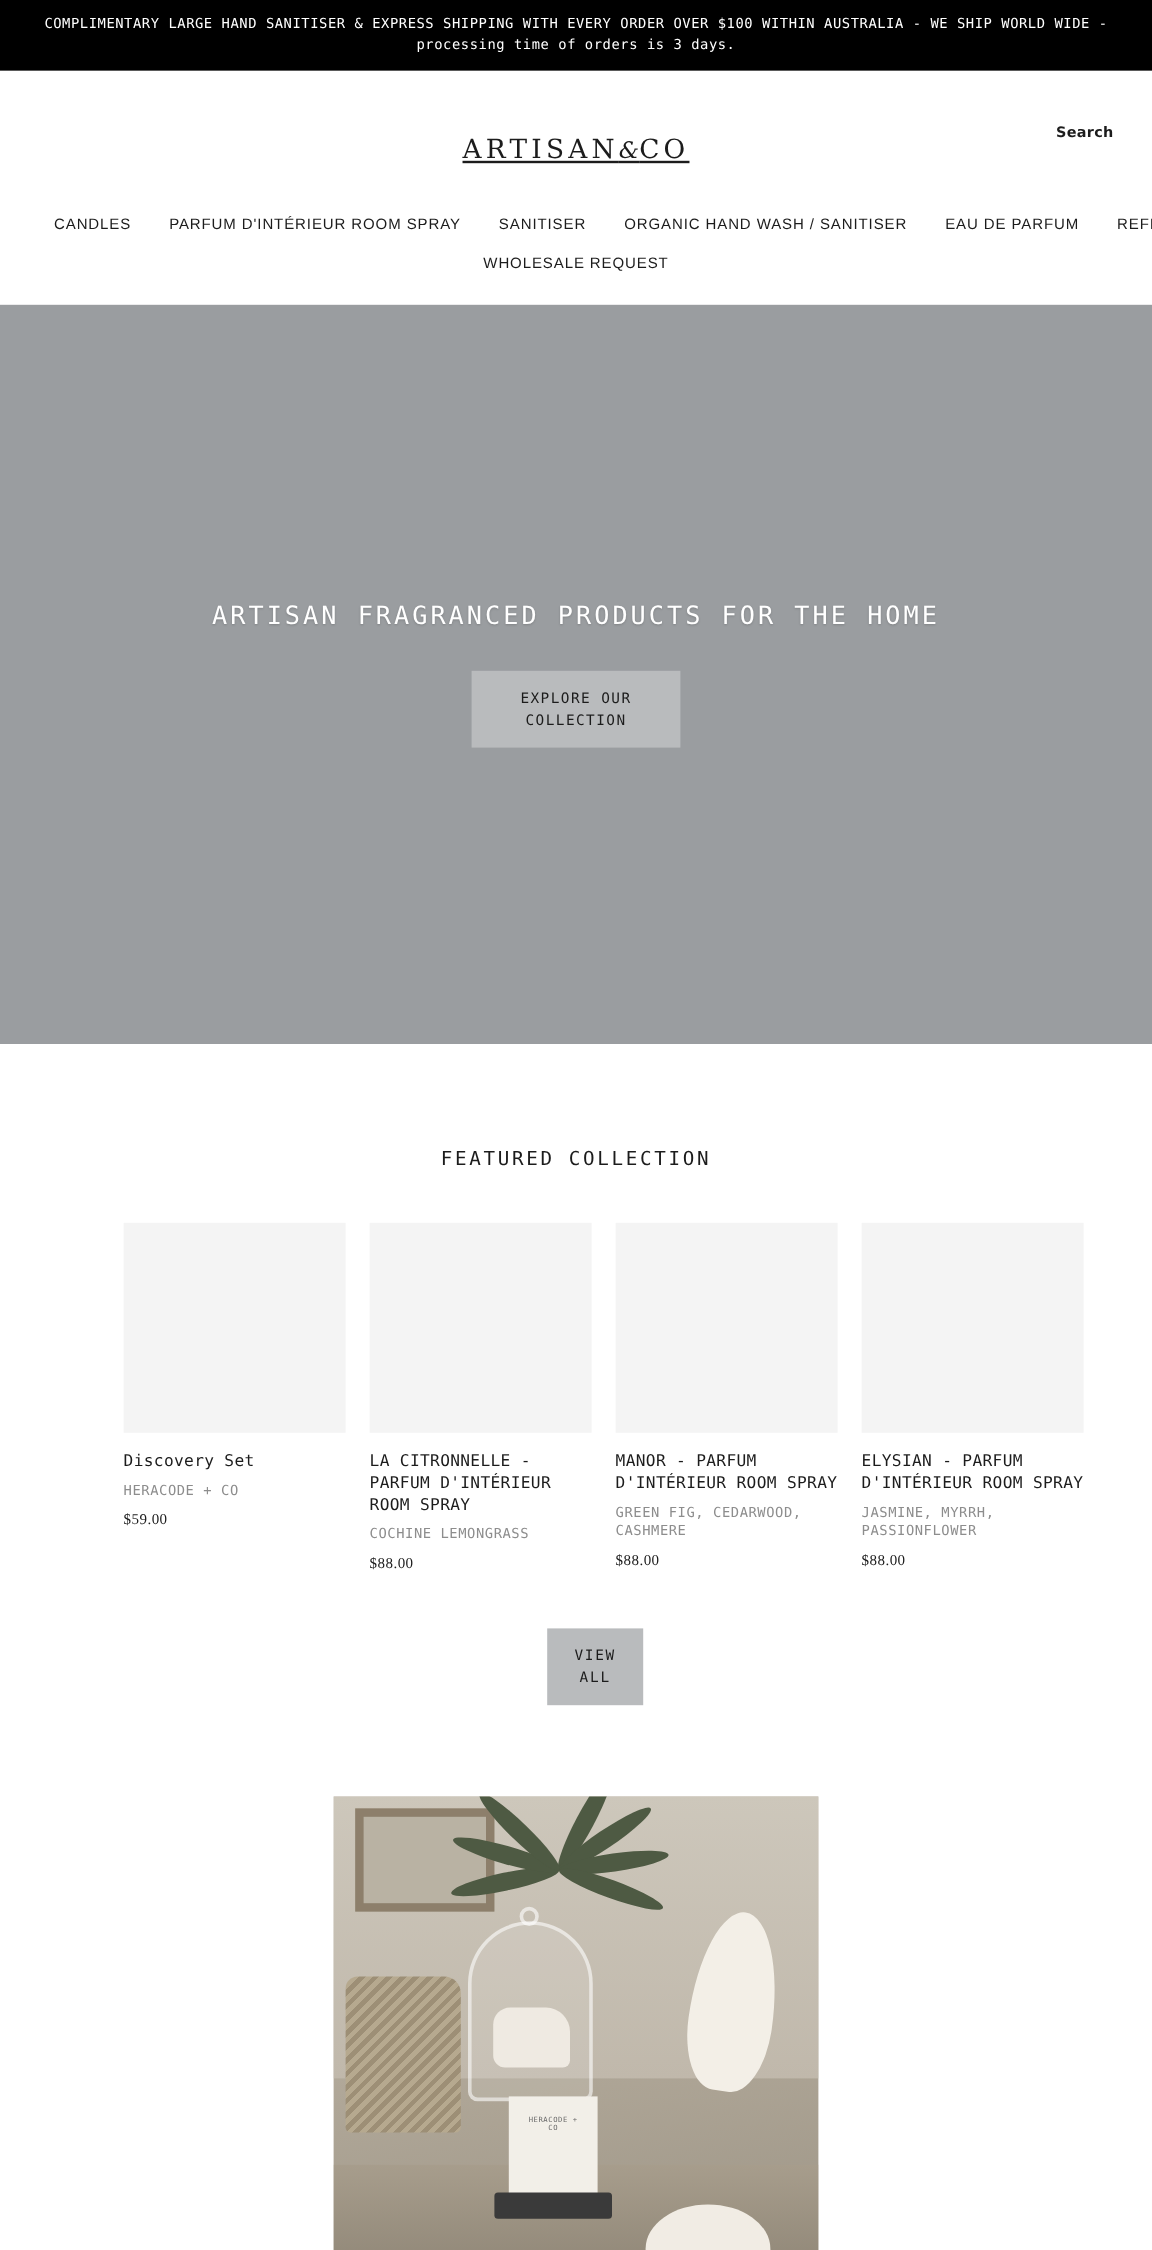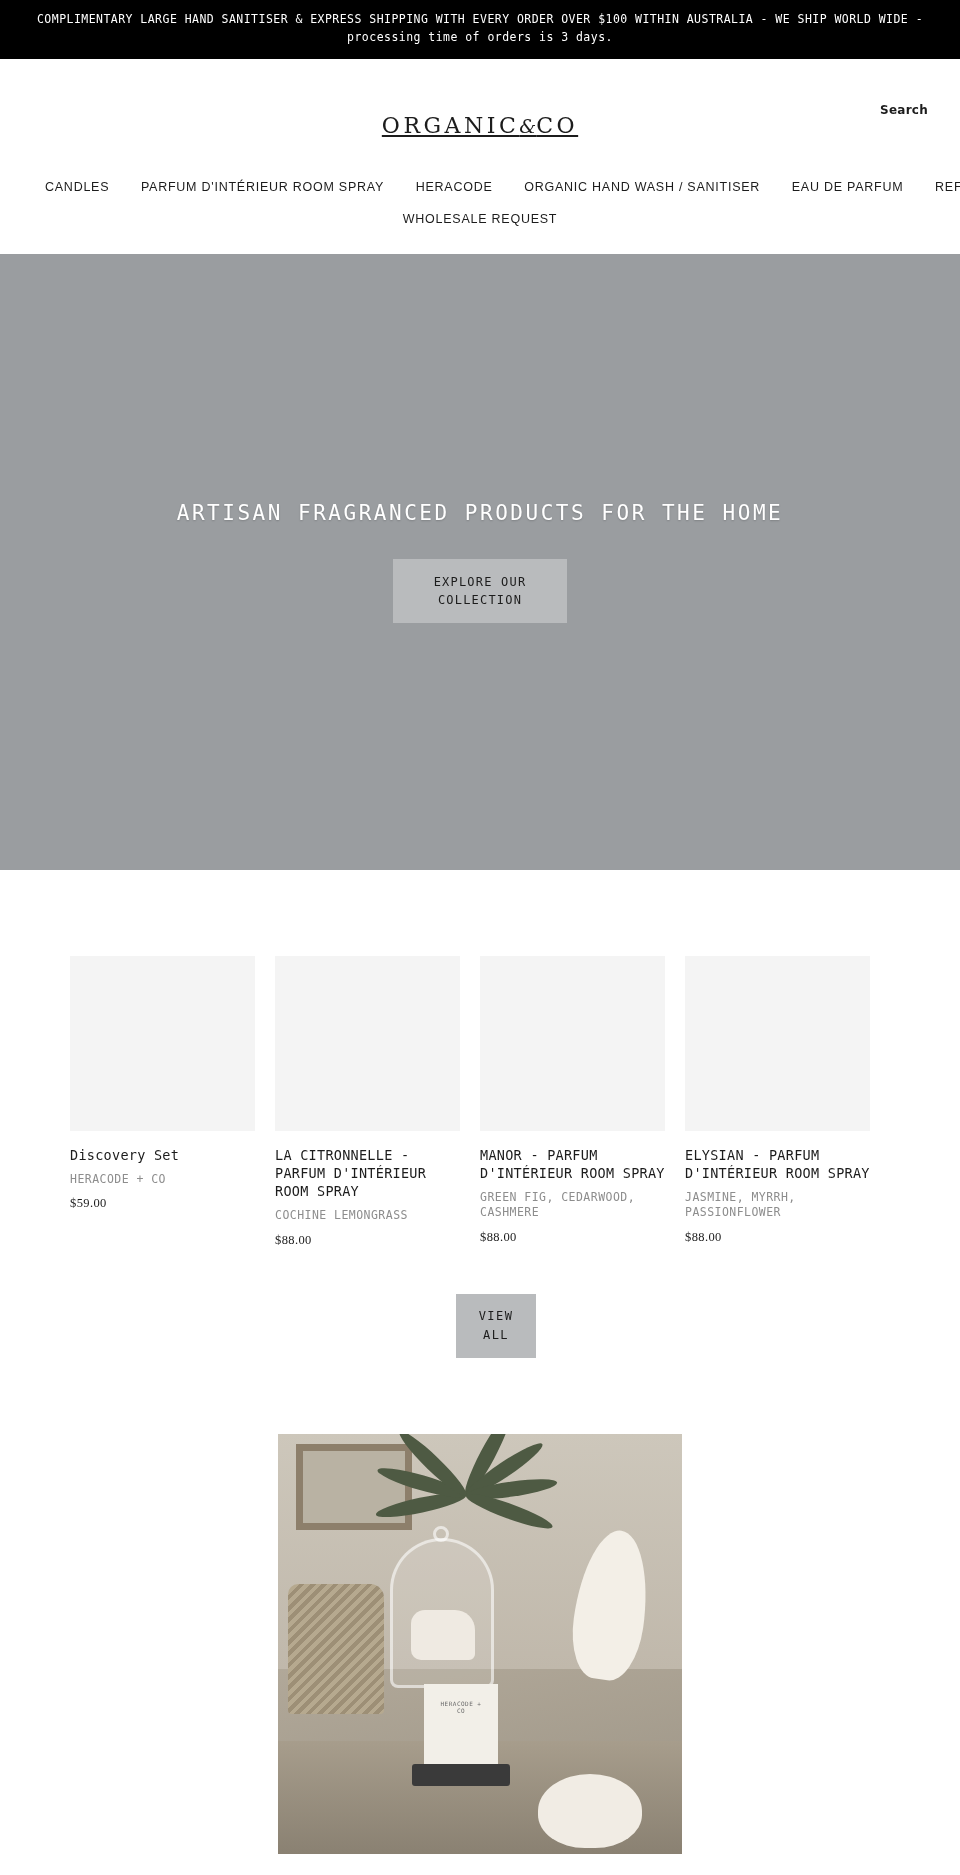--- a/index.html
+++ b/index.html
@@ -134,20 +134,21 @@
     font-weight: normal;
     margin: 0 0 44px 0;
     color: #1c1c1c;
     font-family: "DejaVu Sans Mono", "Liberation Mono", monospace;
   }
   .product-grid {
     display: flex;
     gap: 20px;
     padding: 0 124px 0 70px;
     align-items: flex-start;
+    margin-left: 33px;
   }
   .product-card {
     width: 185px;
     flex: 0 0 185px;
     text-decoration: none;
     color: #1c1c1c;
     display: block;
   }
   .product-img {
     width: 185px;
@@ -283,45 +284,46 @@
   <span>COMPLIMENTARY LARGE HAND SANITISER &amp; EXPRESS SHIPPING WITH EVERY ORDER OVER $100 WITHIN AUSTRALIA - WE SHIP WORLD WIDE -</span>
   <span class="line2">processing time of orders is 3 days.</span>
 </div>
 
 <div class="header">
 
   <a class="search-link" href="#">Search</a>
 
   <div class="logo-wrap">
     <a class="logo" href="#">
-      <span>ORGANIC</span><span class="amp">&amp;</span><span>CO</span>
+      <span>ARTISAN</span><span class="amp">&amp;</span><span>CO</span>
     </a>
   </div>
 
   <nav class="nav">
     <div class="nav-row nav-row-1">
       <a class="nav-item" href="#">CANDLES</a>
       <a class="nav-item" href="#">PARFUM D'INTÉRIEUR ROOM SPRAY</a>
-      <a class="nav-item" href="#">HERACODE</a>
+      <a class="nav-item" href="#">SANITISER</a>
       <a class="nav-item" href="#">ORGANIC HAND WASH / SANITISER</a>
       <a class="nav-item" href="#">EAU DE PARFUM</a>
       <a class="nav-item" href="#">REFILL</a>
     </div>
     <div class="nav-row">
       <a class="nav-item" href="#">WHOLESALE REQUEST</a>
     </div>
   </nav>
 </div>
 
 <section class="hero">
   <h1 class="hero-title">ARTISAN FRAGRANCED PRODUCTS FOR THE HOME</h1>
   <a class="hero-btn" href="#">EXPLORE OUR COLLECTION</a>
 </section>
 
 <section class="featured">
+  <h2 class="section-title">FEATURED COLLECTION</h2>
 
   <div class="product-grid">
 
     <a class="product-card" href="#">
       <span class="product-img"></span>
       <div class="product-title">Discovery Set</div>
       <div class="product-vendor">HERACODE + CO</div>
       <div class="product-price">$59.00</div>
     </a>
 

